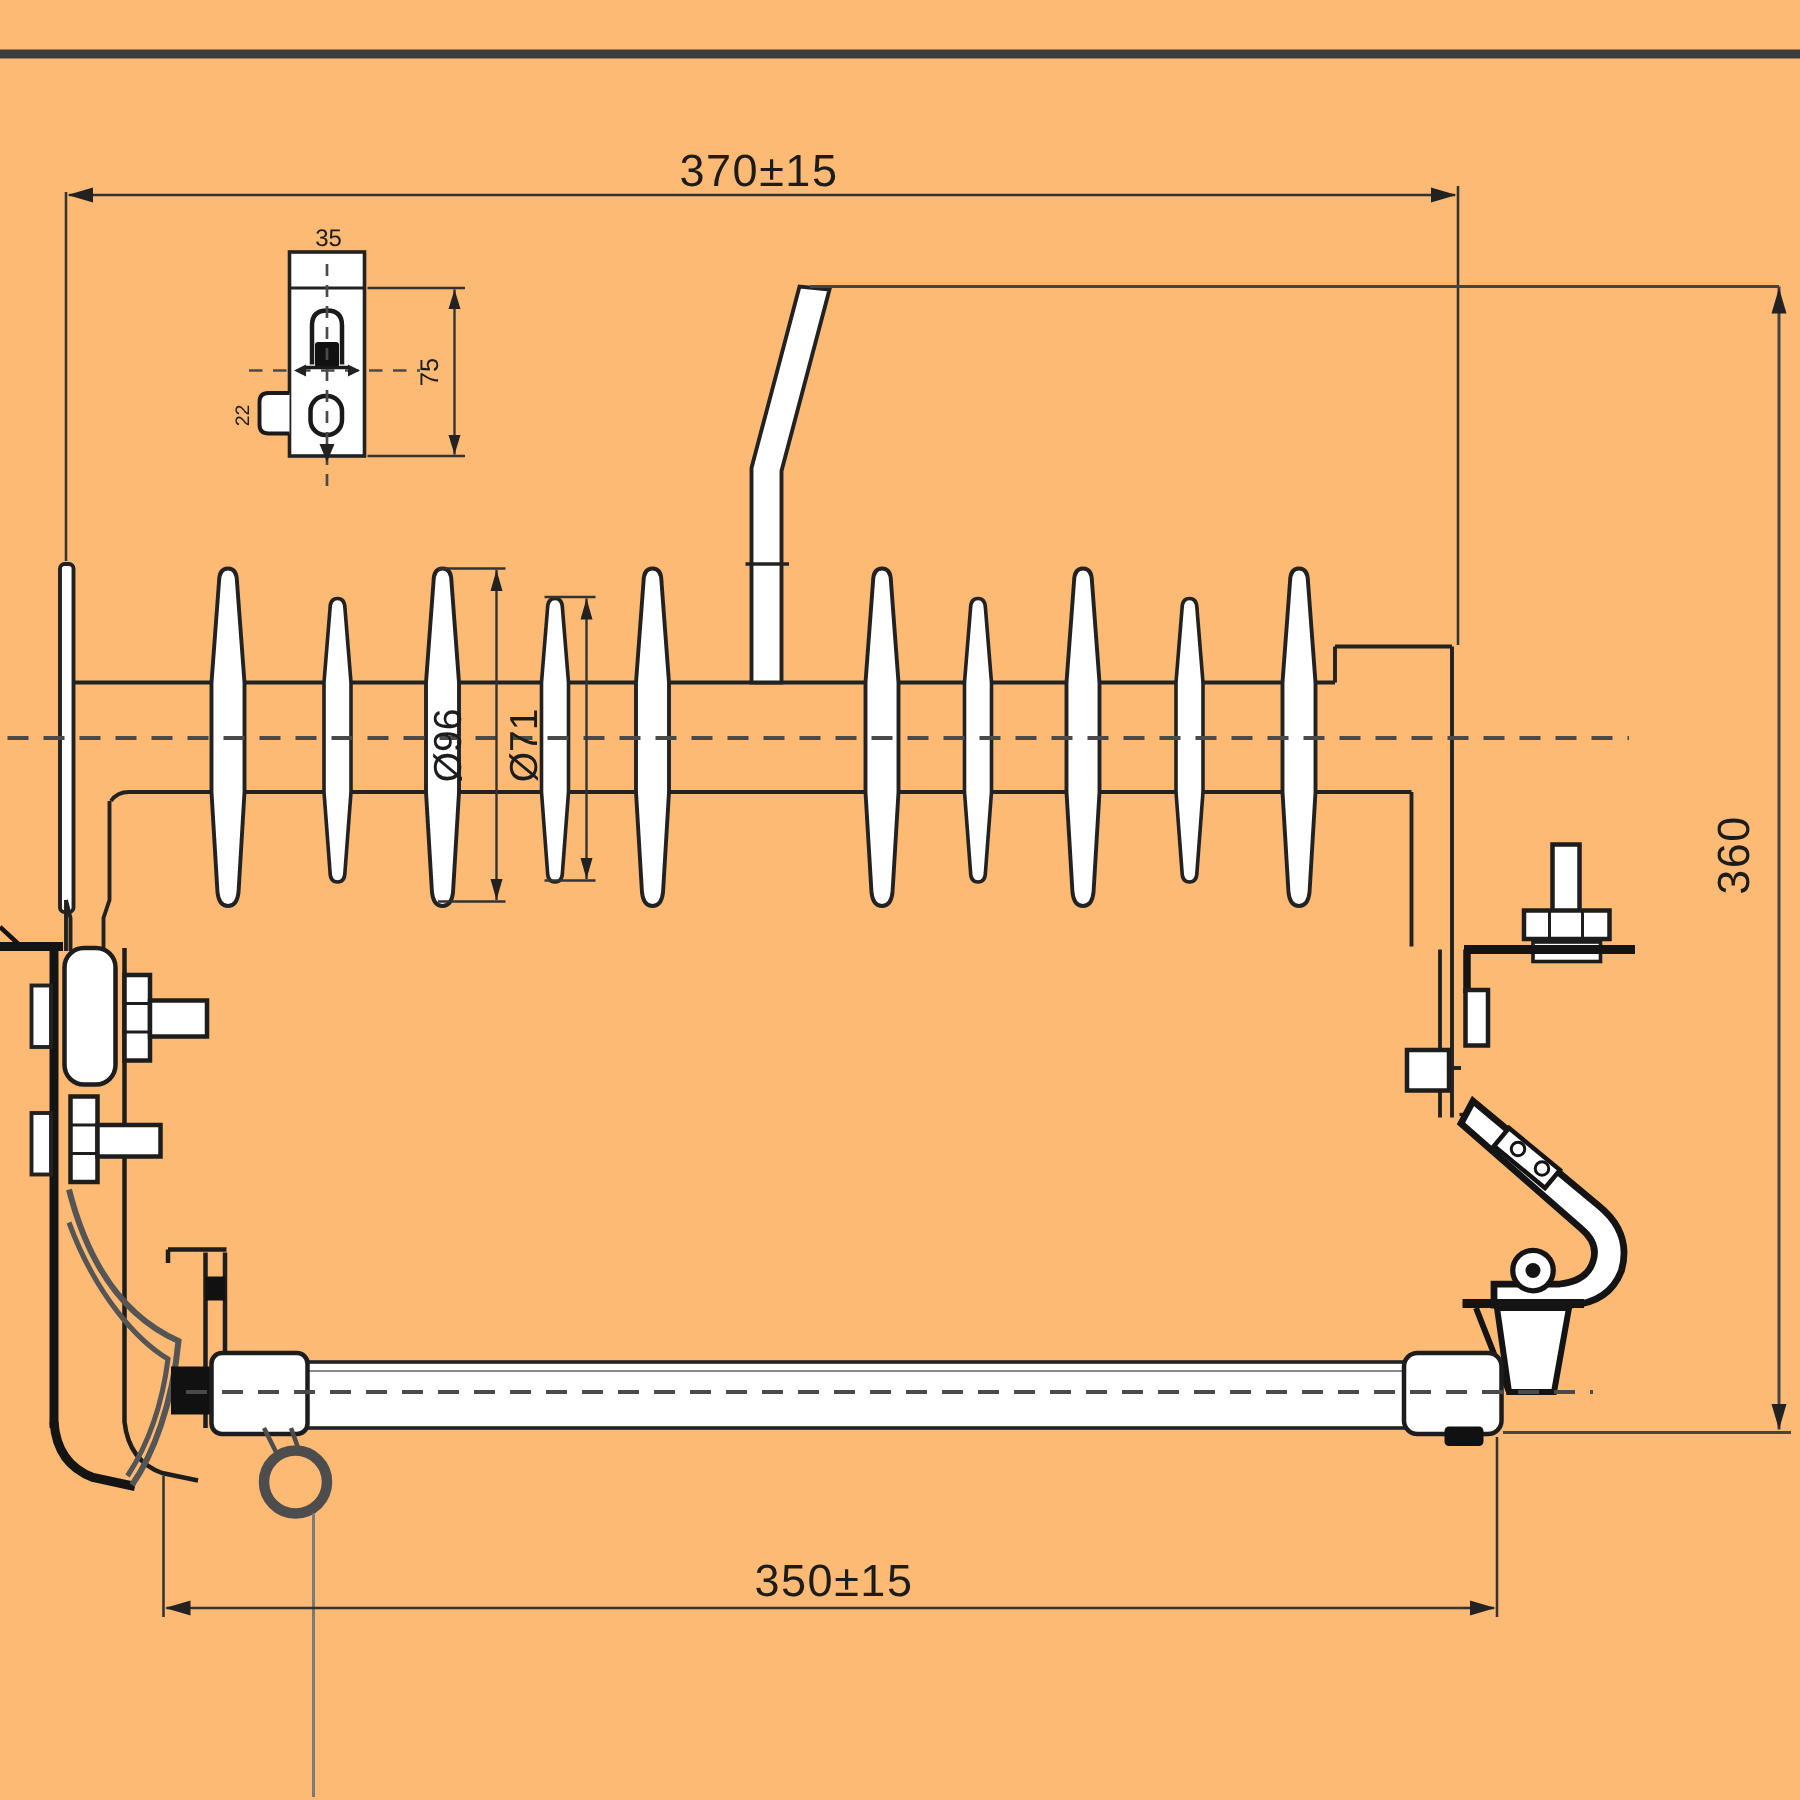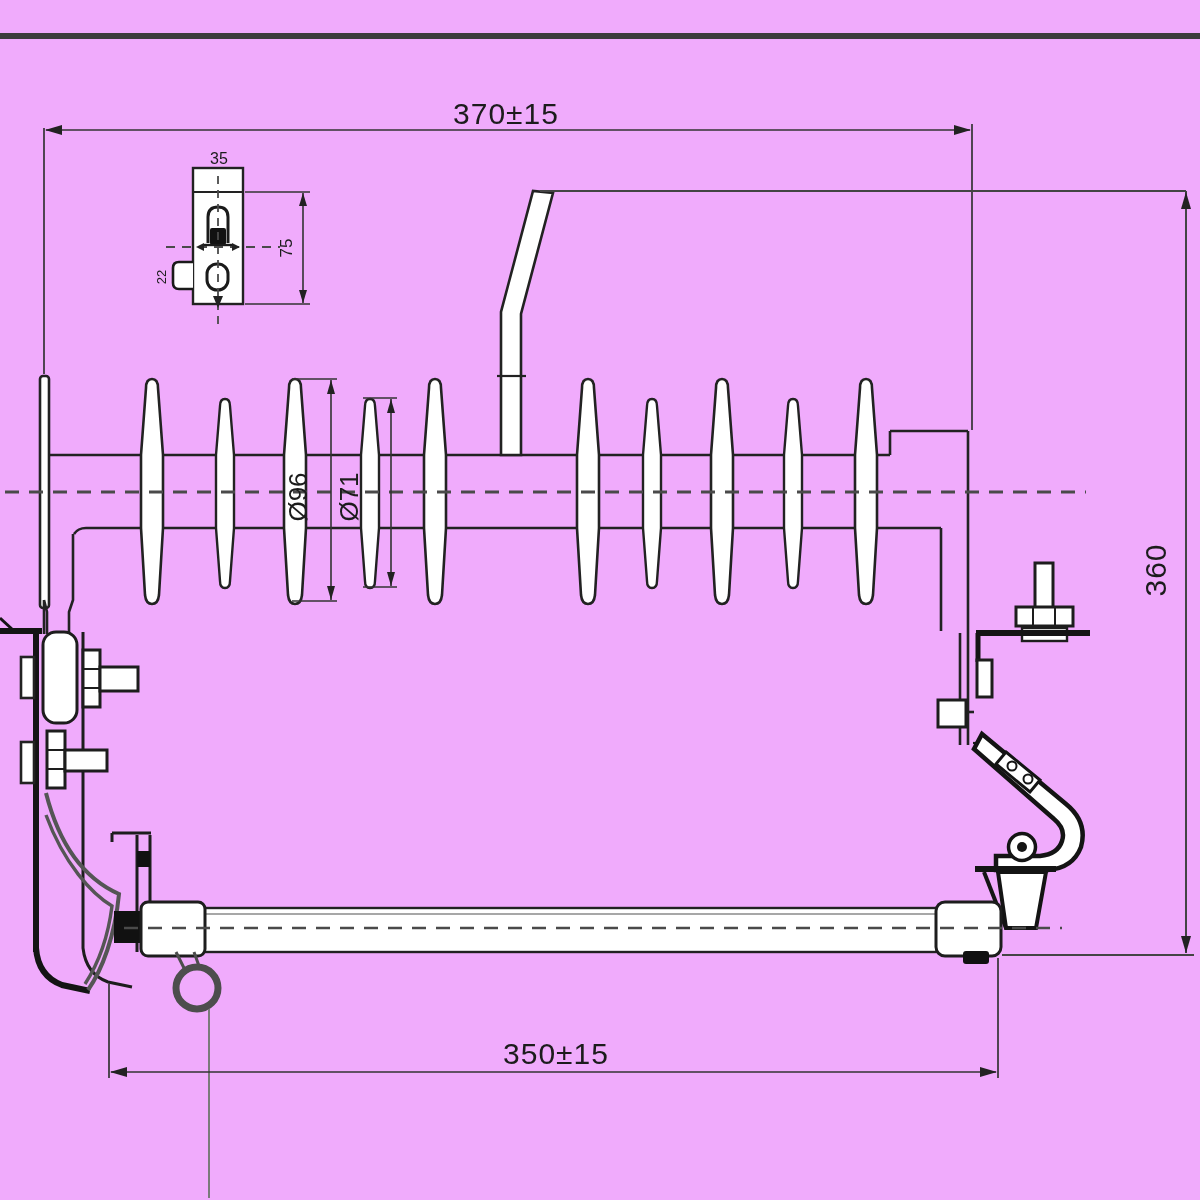--- a/index.html
+++ b/index.html
@@ -1,16 +1,16 @@
 <!DOCTYPE html>
 <html><head>
 <meta charset="utf-8">
 <style>
   html,body{margin:0;padding:0;background:#ffffff;}
-  .page{position:relative;width:1200px;height:1200px;background:#f0abfc;overflow:hidden;}
+  .page{position:relative;width:1200px;height:1200px;background:#fdba74;overflow:hidden;}
   svg{display:block;}
   svg text{font-family:"Liberation Sans","DejaVu Sans",sans-serif;fill:#1c1c1c;}
   .dimtext{font-size:30px;letter-spacing:1px;}
   .dimtext-med{font-size:26px;}
   .dimtext-sm{font-size:17px;}
   .dimtext-xs{font-size:13px;}
 </style>
 </head>
 <body>
 

